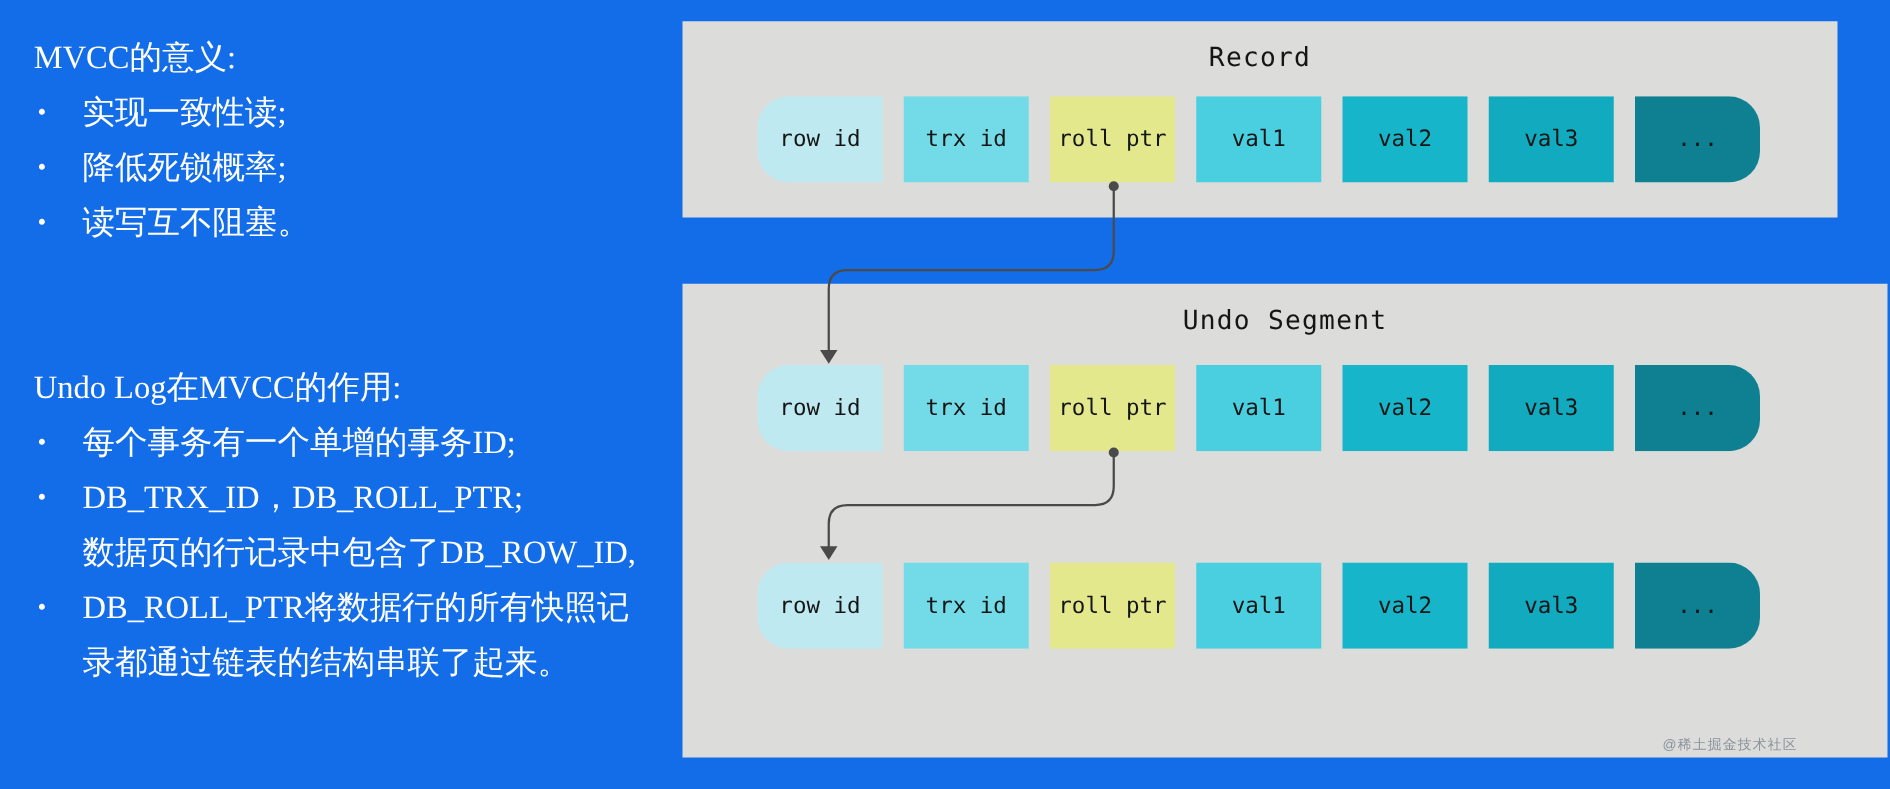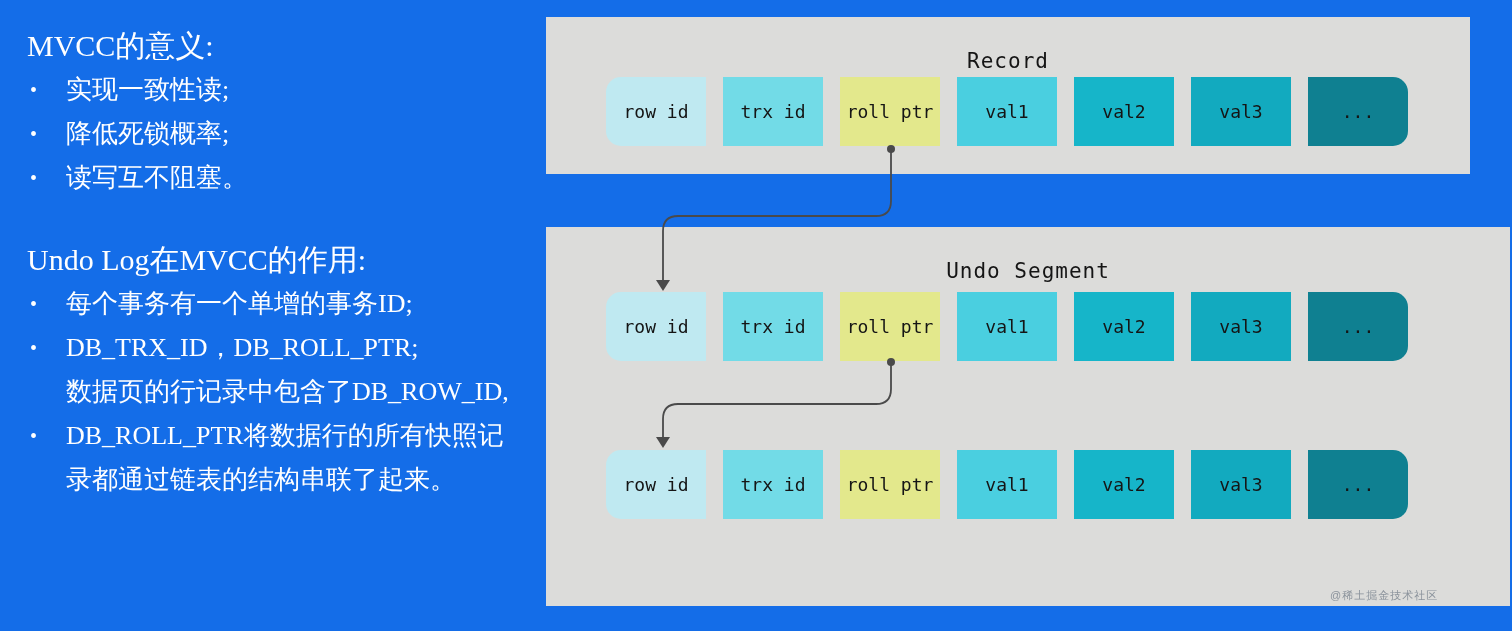--- a/index.html
+++ b/index.html
@@ -22,72 +22,72 @@
     top: 24px;
     width: 505px;
     color: var(--left-text, #ffffff);
     font-family: "Liberation Serif", "DejaVu Serif", serif;
     font-size: 26px;
     line-height: 44px;
   }
   .section-heading {
     font-weight: normal;
     margin: 0;
-    font-size: 30px;
+    font-size: 26px;
     line-height: 44px;
   }
   .bullet-list {
     margin: 0;
     padding: 0;
     list-style: none;
   }
   .bullet-item {
     display: flex;
     align-items: flex-start;
   }
   .bullet-dot {
     flex: 0 0 36px;
     font-size: 20px;
     line-height: 44px;
     padding-left: 3px;
   }
   .bullet-text { display: block; }
   .bullet-line { display: block; line-height: 44px; }
-  .section-2 { margin-top: 38px; }
+  .section-2 { margin-top: 88px; }
 
   
   .panel {
     position: absolute;
     background: var(--panel-bg, #dcdcda);
   }
   #record-panel {
     left: 546px; top: 17px;
     width: 924px; height: 157px;
   }
   #undo-panel {
     left: 546px; top: 227px;
     width: 964px; height: 379px;
   }
   .panel-title {
     position: absolute;
     left: 0; right: 0;
-    top: 32px;
+    top: 17px;
     text-align: center;
     font-family: "DejaVu Sans Mono", "Liberation Mono", monospace;
     font-size: 21px;
     color: var(--title-text, #151515);
     letter-spacing: 1px;
   }
   .cell-row {
     position: absolute;
     left: 60px;
     width: 802px;
     height: 69px;
     display: flex;
-    border-radius: 15px;
+    border-radius: 25px;
     overflow: hidden;
     gap: 17px;
   }
   #record-row { top: 60px; }
   #undo-row-1 { top: 65px; }
   #undo-row-2 { top: 223px; }
   .cell {
     flex: 1 1 0;
     display: flex;
     align-items: center;

